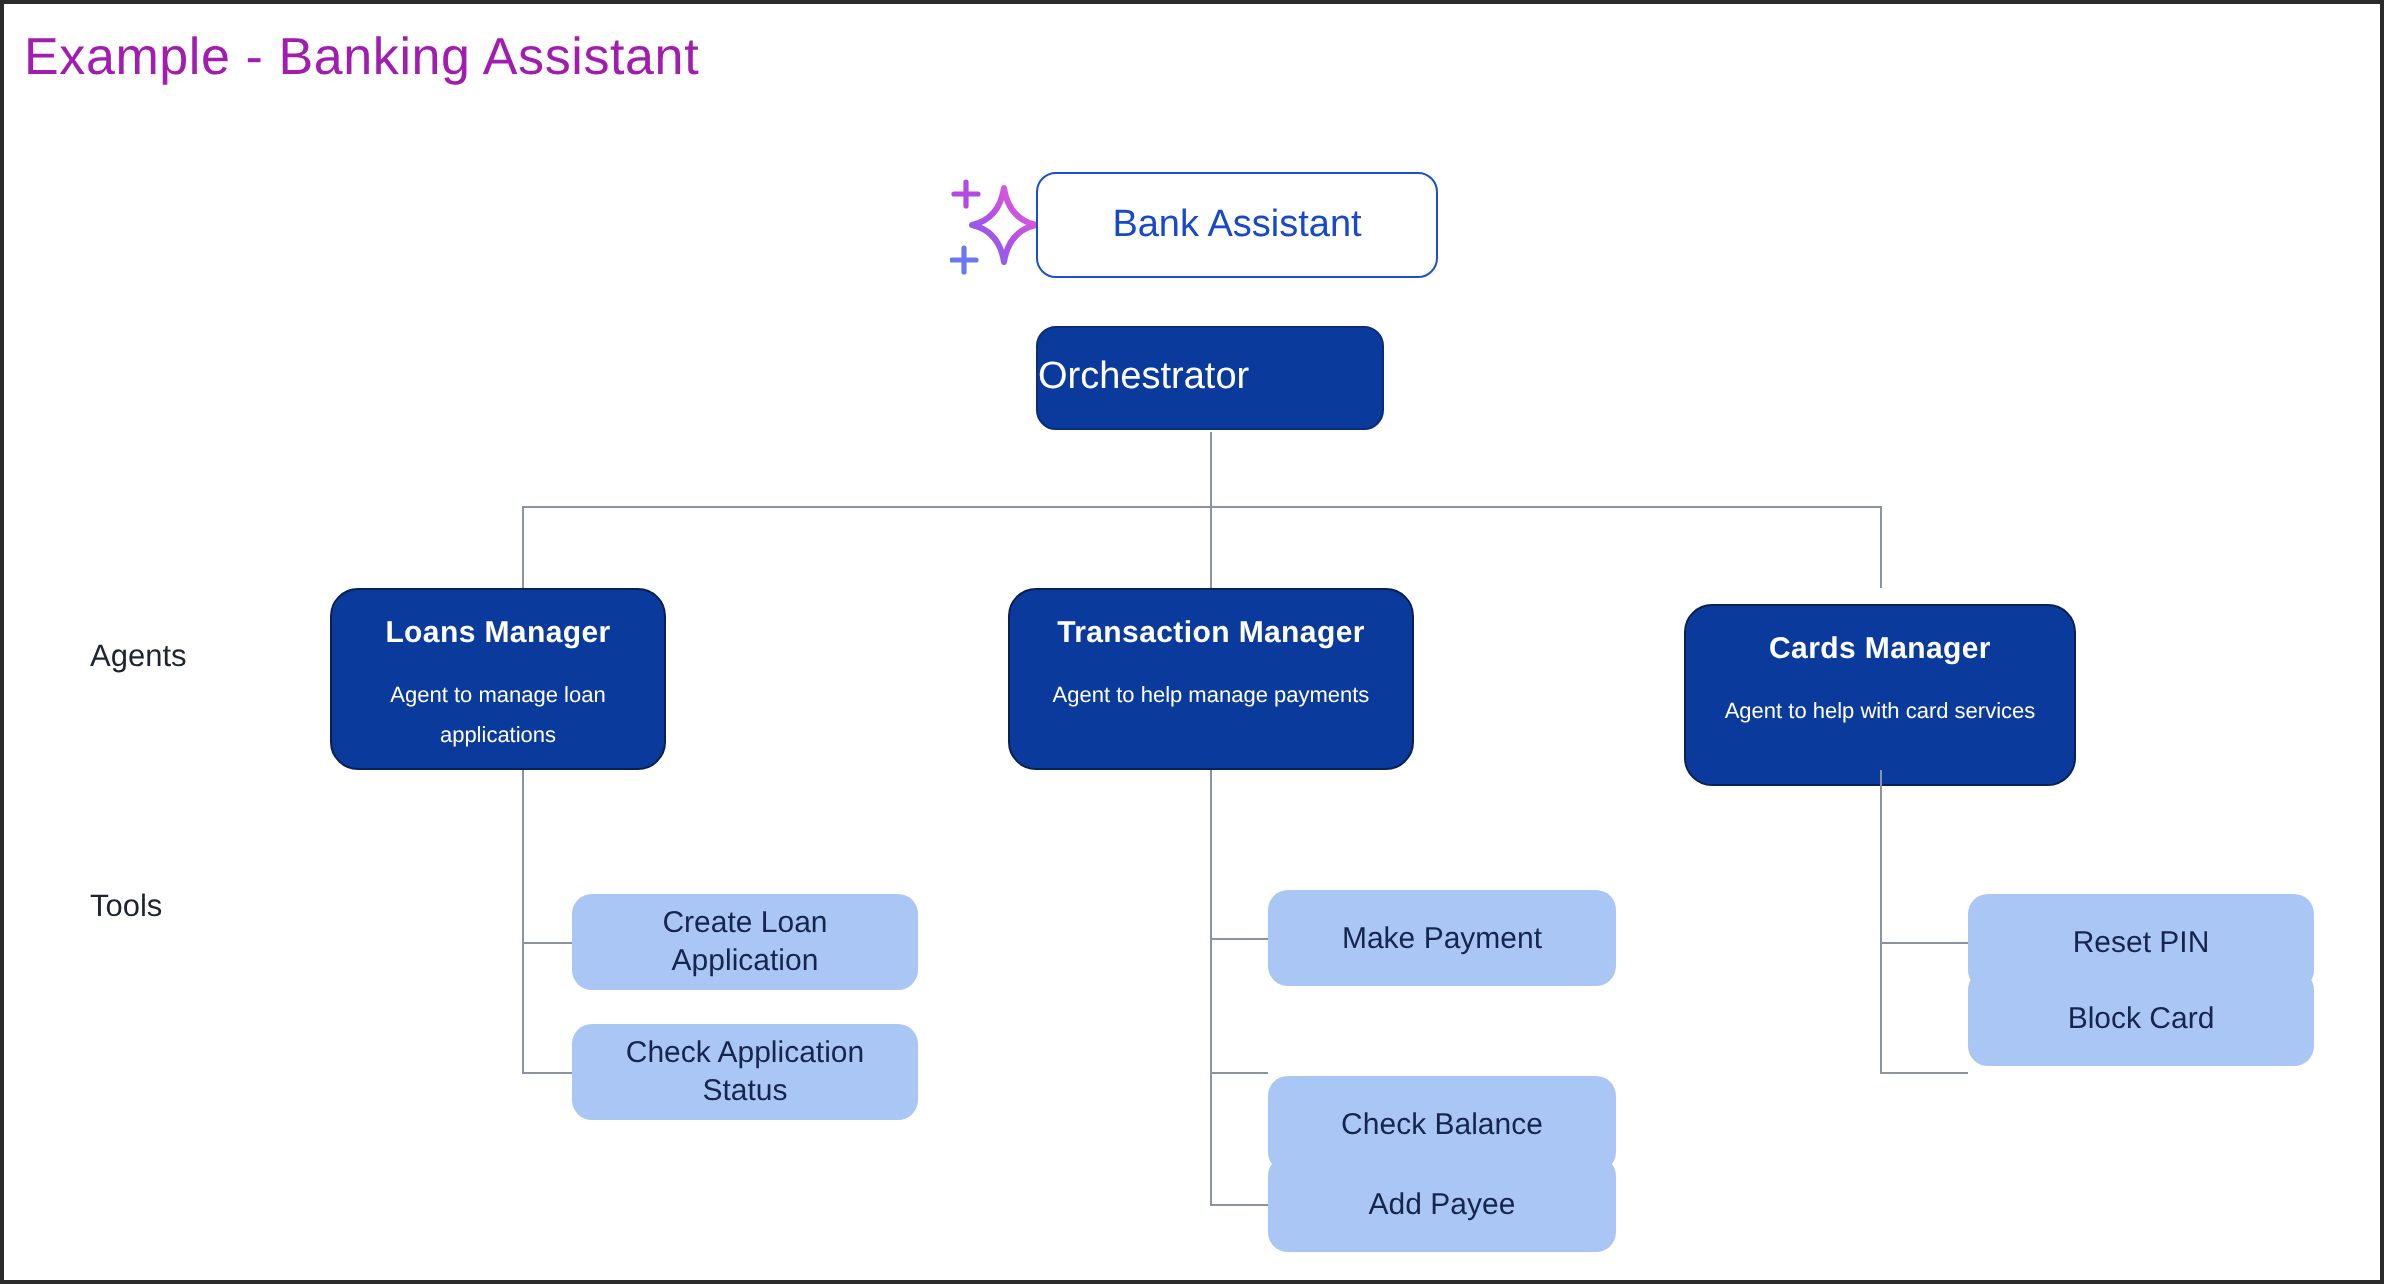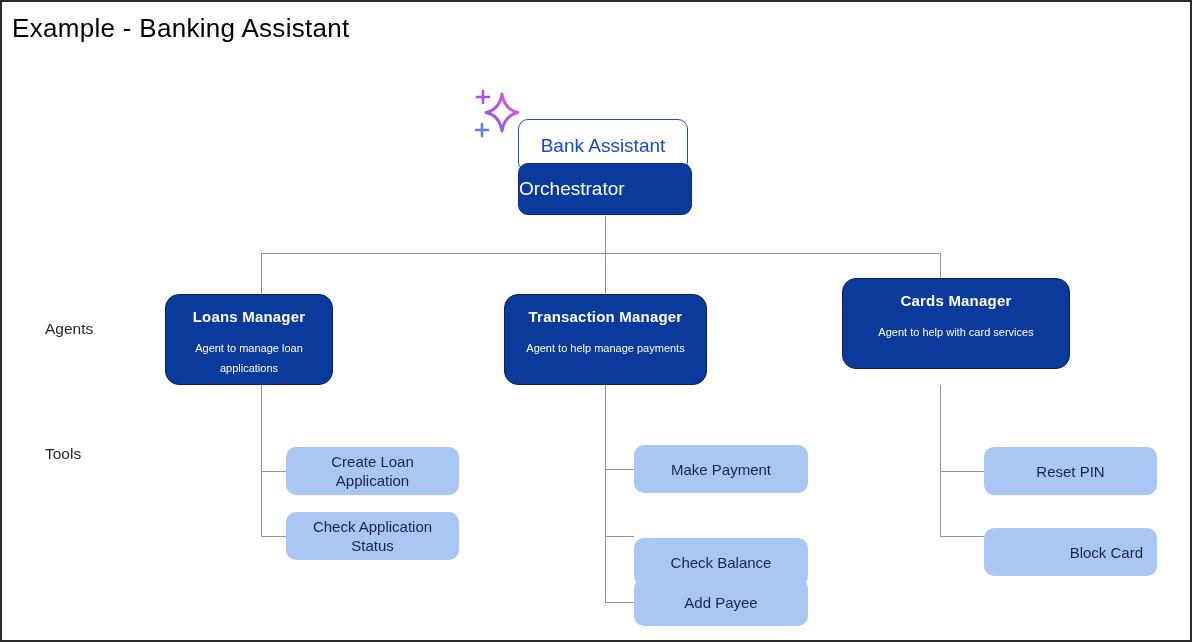--- a/index.html
+++ b/index.html
@@ -16,42 +16,41 @@
     border: 2px solid #2b2b2b;
     overflow: hidden;
   }
   .page-title {
     position: absolute;
     left: 10px;
     top: 11px;
     font-size: 26px;
     font-weight: 500;
     letter-spacing: 0.3px;
-    color: #000000;
+    color: #a21caf;
   }
   
   .line {
     position: absolute;
     background: #8b93a1;
   }
   .line.v { width: 1px; }
   .line.h { height: 1px; }
 
   
   .root-node {
     position: absolute;
     left: 516px; top: 84px;
-    width: 170px; height: 53px;
+    width: 201px; height: 53px;
     background: #ffffff;
     border: 1.5px solid #1a4fd1;
     border-radius: 10px;
     display: flex; align-items: center; justify-content: center;
     font-size: 19px;
     color: #1848cb;
-    margin-top: 33px;
   }
   .sparkle {
     position: absolute;
     left: 473px; top: 85px;
     width: 46px; height: 53px;
   }
   
   .orchestrator {
     position: absolute;
     left: 516px; top: 161px;
@@ -90,21 +89,21 @@
     letter-spacing: 0.2px;
   }
   .agent-box .agent-desc {
     margin-top: 13px;
     font-size: 11px;
     line-height: 20px;
     padding: 0 18px;
   }
   .agent-loans       { left: 163px; top: 292px; width: 168px; }
   .agent-transaction { left: 502px; top: 292px; width: 203px; }
-  .agent-cards       { left: 840px; top: 276px; width: 228px; }
+  .agent-cards       { left: 840px; top: 300px; width: 196px; }
 
   
   .tool-box {
     position: absolute;
     height: 48px;
     background: #a9c6f5;
     border-radius: 10px;
     display: flex; align-items: center; justify-content: center;
     text-align: center;
     font-size: 15px;
@@ -194,18 +193,18 @@
     </div>
   </div>
 
   <div class="line v" style="left:938px; top:383px; height:151px;"></div>
   <div class="line h" style="left:938px; top:469px; width:44px;"></div>
   <div class="line h" style="left:938px; top:534px; width:44px;"></div>
   <div class="col-right">
     <div class="tool-box" style="top:445px;">
       <span>Reset PIN</span>
     </div>
-    <div class="tool-box" style="top:526px;justify-content:flex-end;">
+    <div class="tool-box" style="top:483px;">
       <span>Block Card</span>
     </div>
   </div>
 
 </div>
 
 </body></html>

